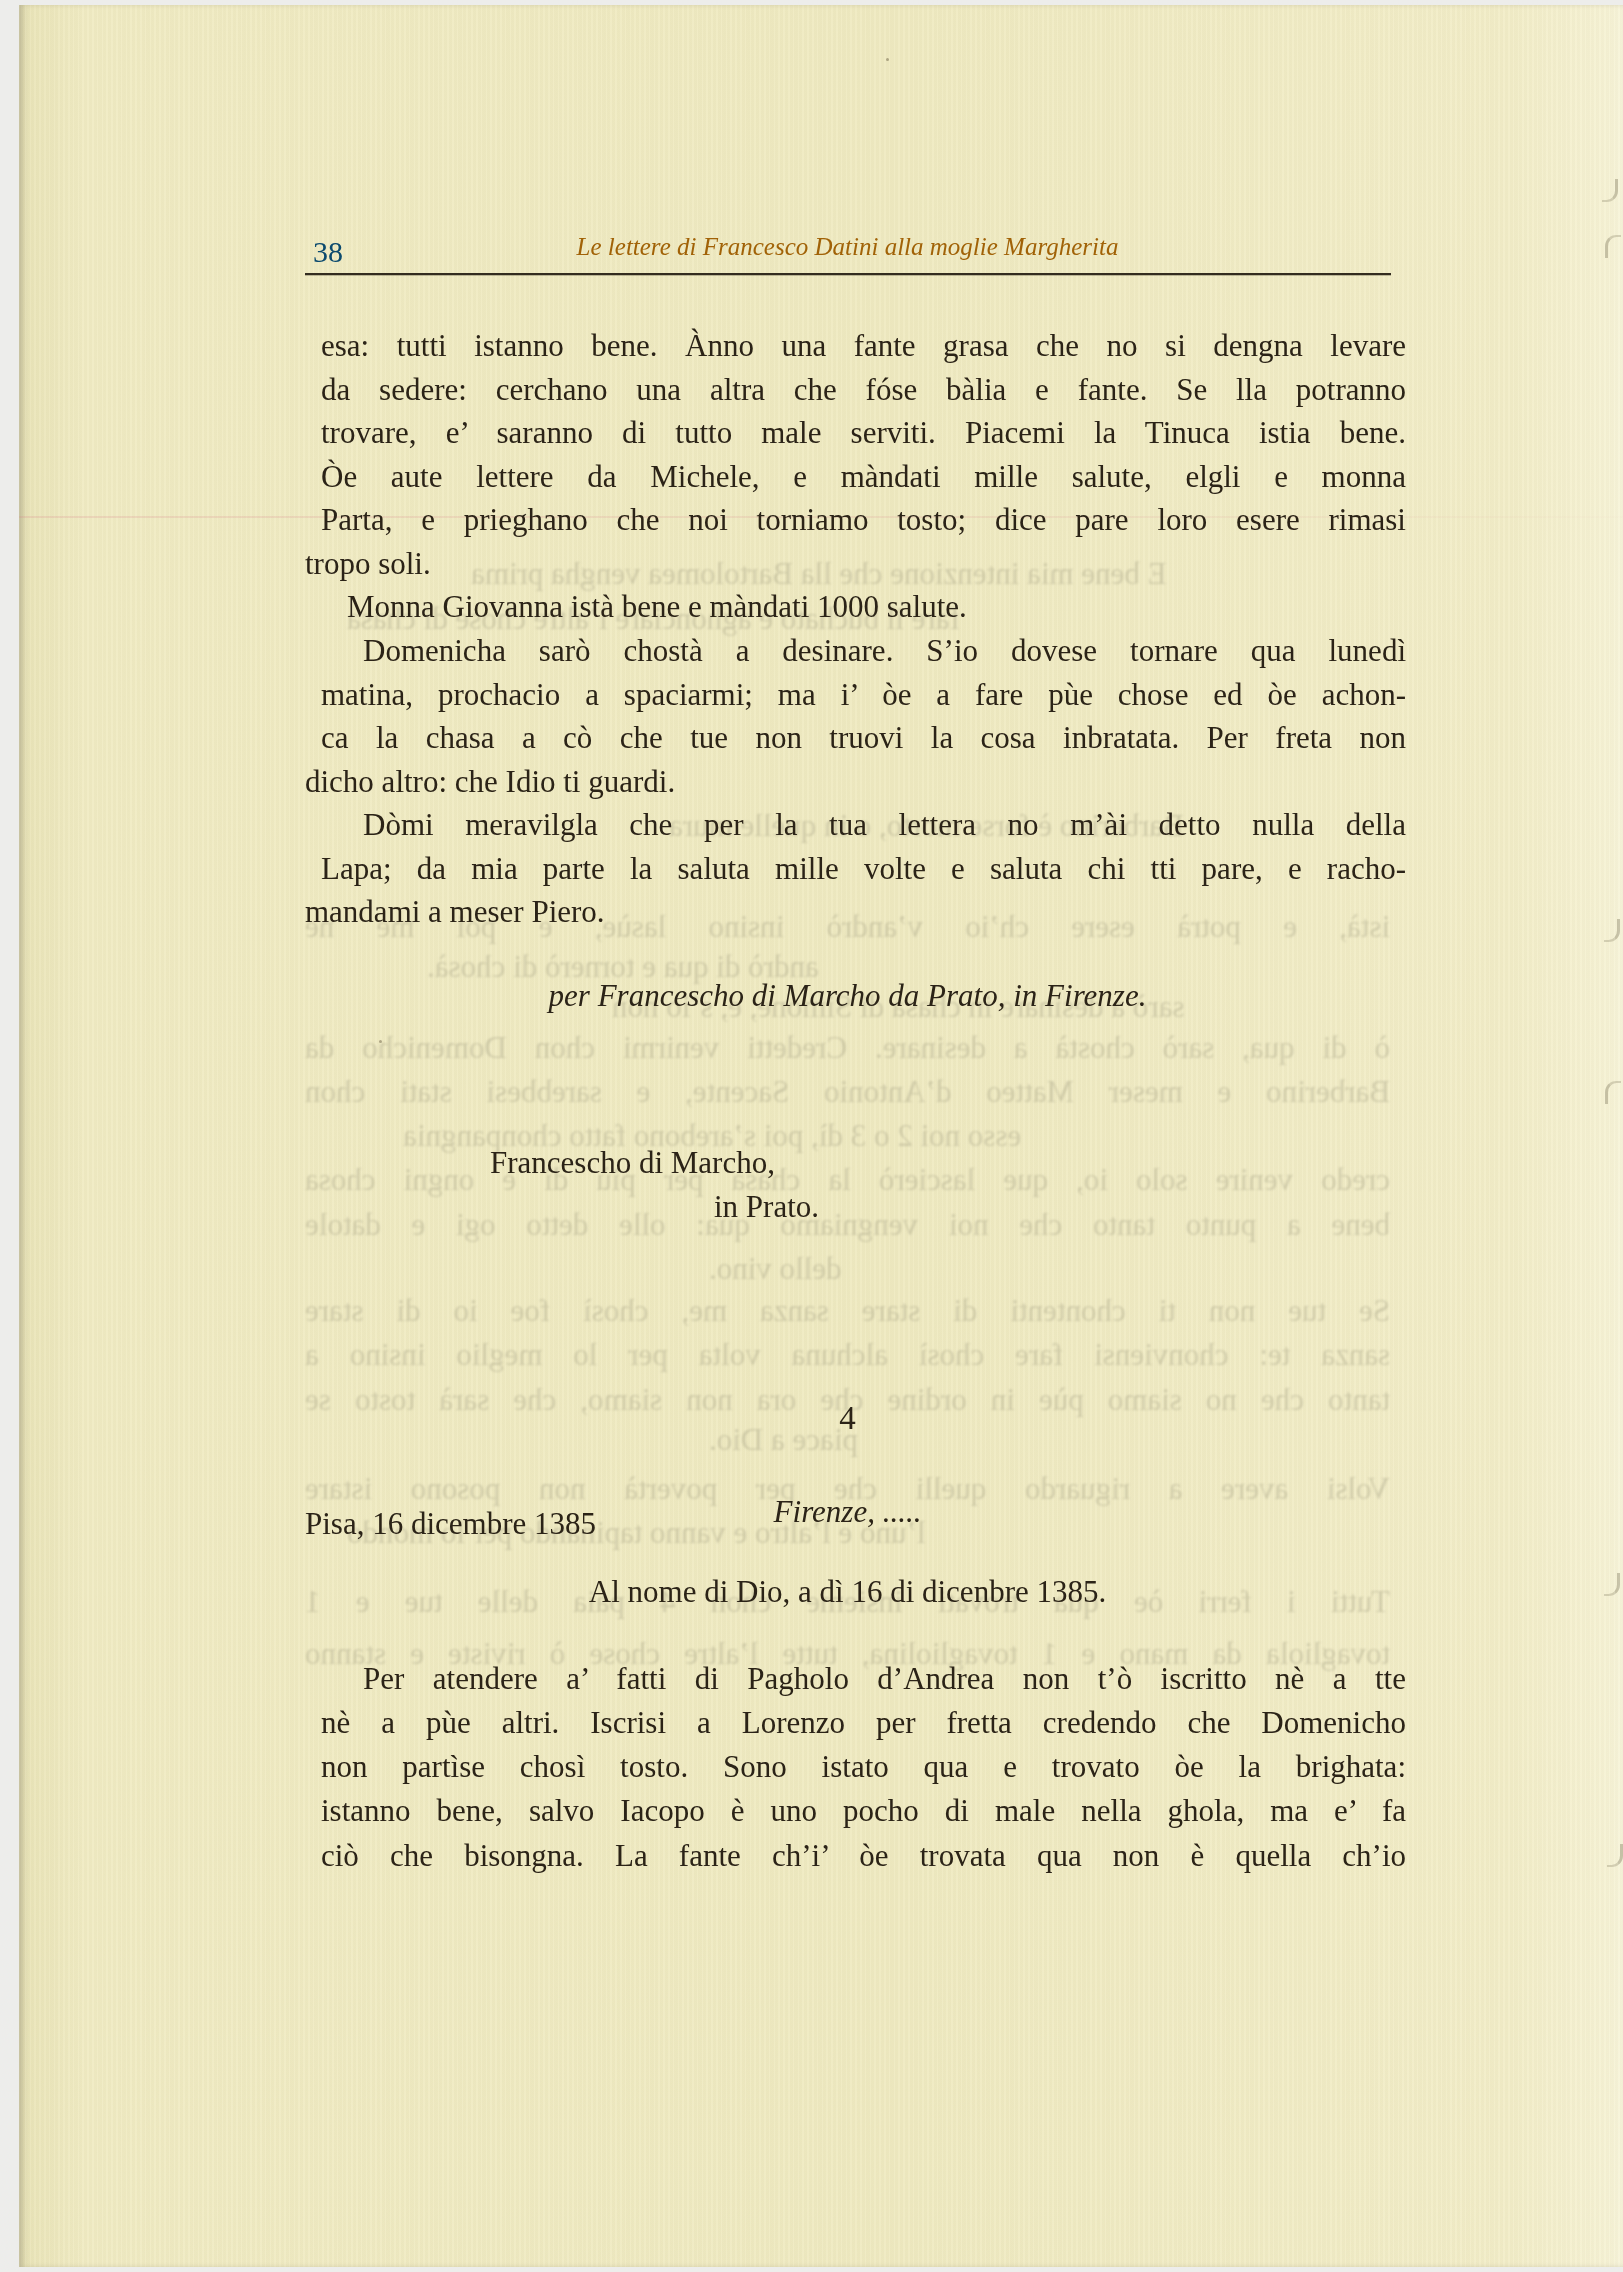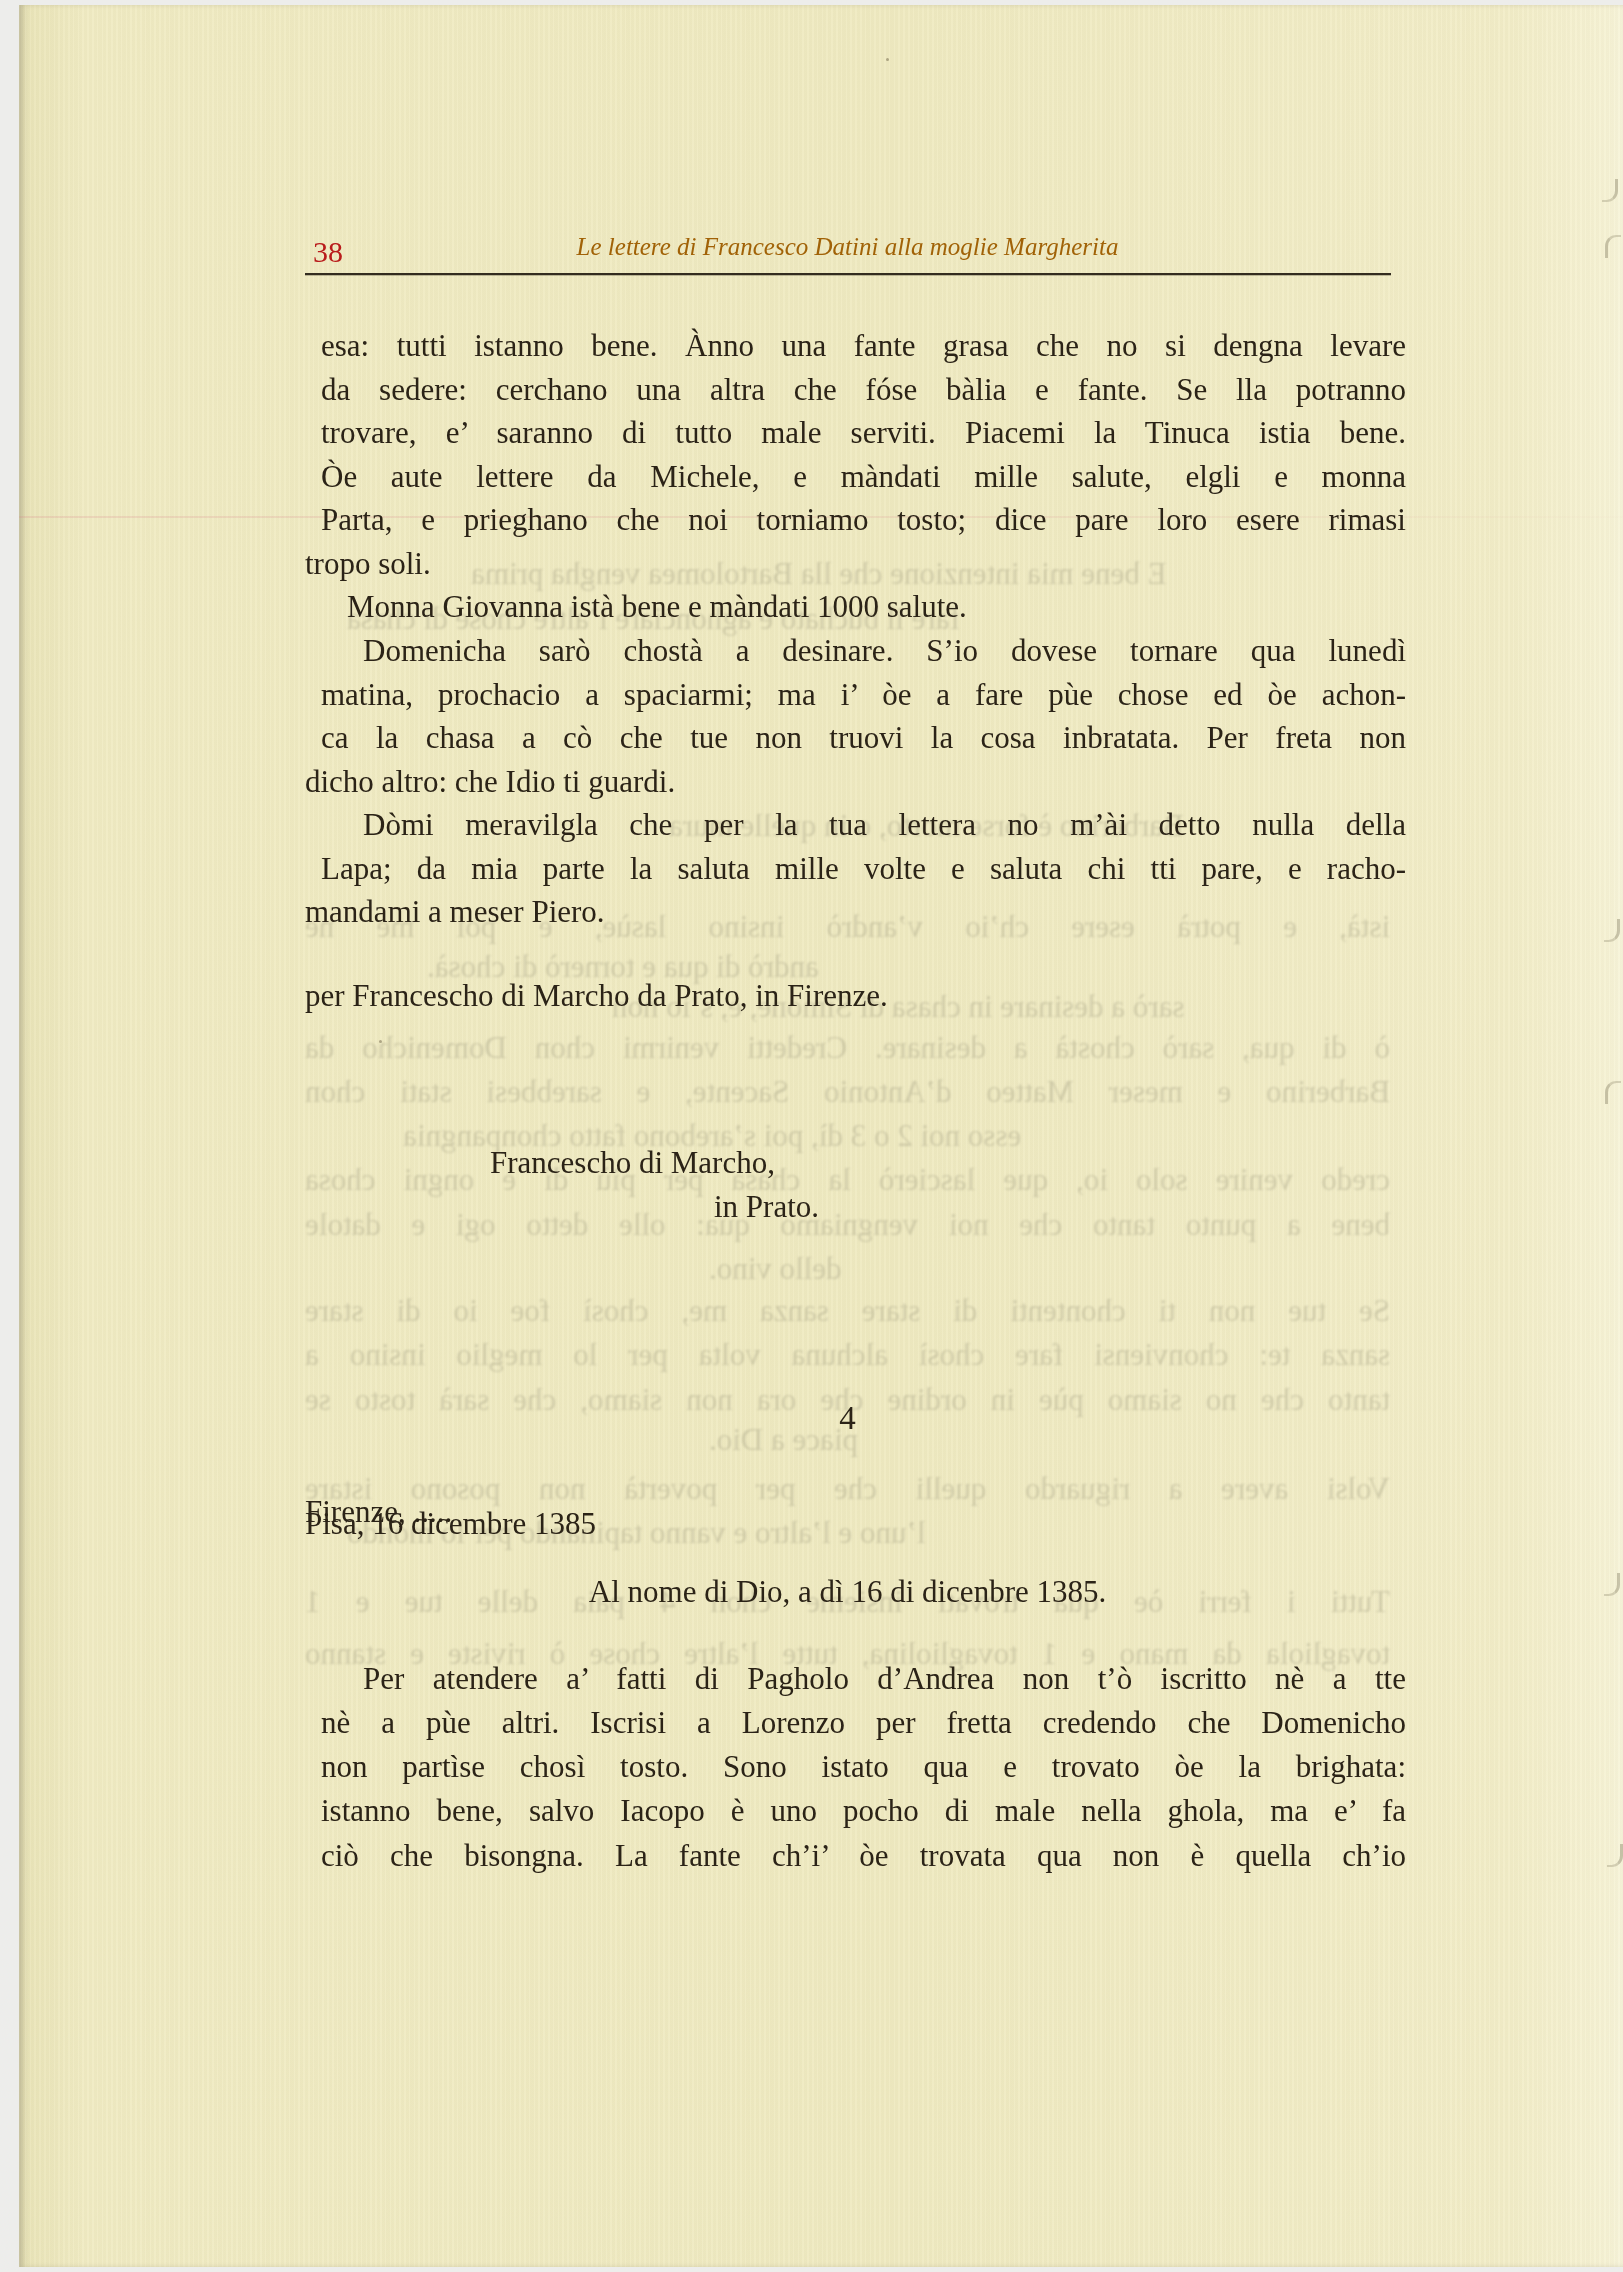--- a/index.html
+++ b/index.html
@@ -24,23 +24,23 @@
     pointer-events:none;
   }
   .line{
     position:absolute;left:305px;width:1085px;height:40px;
     font-size:31px;line-height:39px;color:#2b2317;
     white-space:normal;
   }
   .jl{text-align:justify;text-align-last:justify;margin-left:16px;}
   .ind{text-indent:42px;}
   .center{text-align:center;}
-  .right{text-align:left;}
+  .right{text-align:center;font-style:italic;}
   .pagenum{
-    position:absolute;left:313px;top:235px;font-size:30px;color:#b91c1c;
+    position:absolute;left:313px;top:235px;font-size:30px;color:#0c4a6e;
   }
   .runtitle{
     position:absolute;left:305px;top:233px;width:1085px;
     text-align:center;font-style:italic;font-size:25px;color:#a16207;
   }
   .rule{
     position:absolute;left:305px;top:273px;width:1086px;height:2.4px;
     background:#332c1f;box-shadow:0 0.8px 0 rgba(51,44,31,0.35);
   }
   .secnum{

